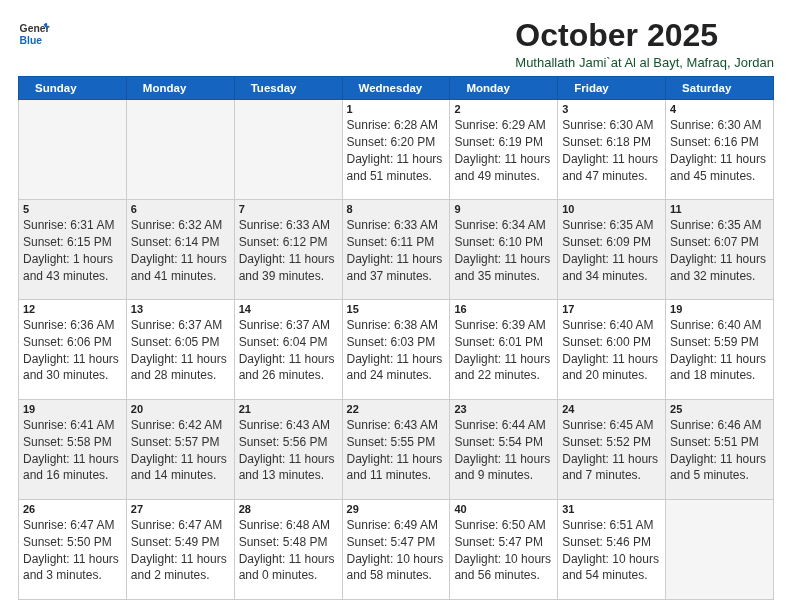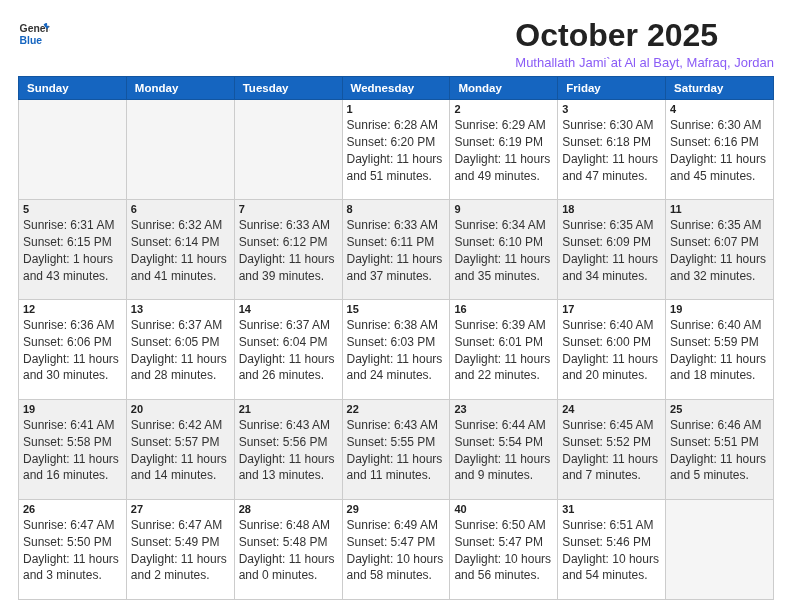--- a/index.html
+++ b/index.html
@@ -27,37 +27,37 @@
       text-align: left;
     }
     .month-title {
       font-size: 32px;
       font-weight: bold;
       color: #222;
       line-height: 1.1;
     }
     .location-title {
       font-size: 13px;
-      color: #8b5cf6;
+      color: #14532d;
       font-weight: normal;
       margin-top: 2px;
     }
     .calendar {
       flex: 1;
       border: 1px solid #bbb;
       border-collapse: collapse;
       width: 100%;
       table-layout: fixed;
     }
     .calendar th {
       background: #1565c0;
       color: #fff;
       font-size: 11.5px;
       font-weight: bold;
-      padding: 5px 8px;
+      padding: 5px 16px;
       text-align: left;
       border: 1px solid #1255a0;
     }
     .calendar td {
       border: 1px solid #ccc;
       vertical-align: top;
       padding: 3px 4px;
       font-size: 9.5px;
       color: #333;
       height: 80px;
@@ -193,21 +193,21 @@
           </td>
           <td>
             <div class="day-number">9</div>
             <div class="cell-info">
               <div>Sunrise: 6:34 AM</div>
               <div>Sunset: 6:10 PM</div>
               <div>Daylight: 11 hours and 35 minutes.</div>
             </div>
           </td>
           <td>
-            <div class="day-number">18</div>
+            <div class="day-number">10</div>
             <div class="cell-info">
               <div>Sunrise: 6:35 AM</div>
               <div>Sunset: 6:09 PM</div>
               <div>Daylight: 11 hours and 34 minutes.</div>
             </div>
           </td>
           <td>
             <div class="day-number">11</div>
             <div class="cell-info">
               <div>Sunrise: 6:35 AM</div>

